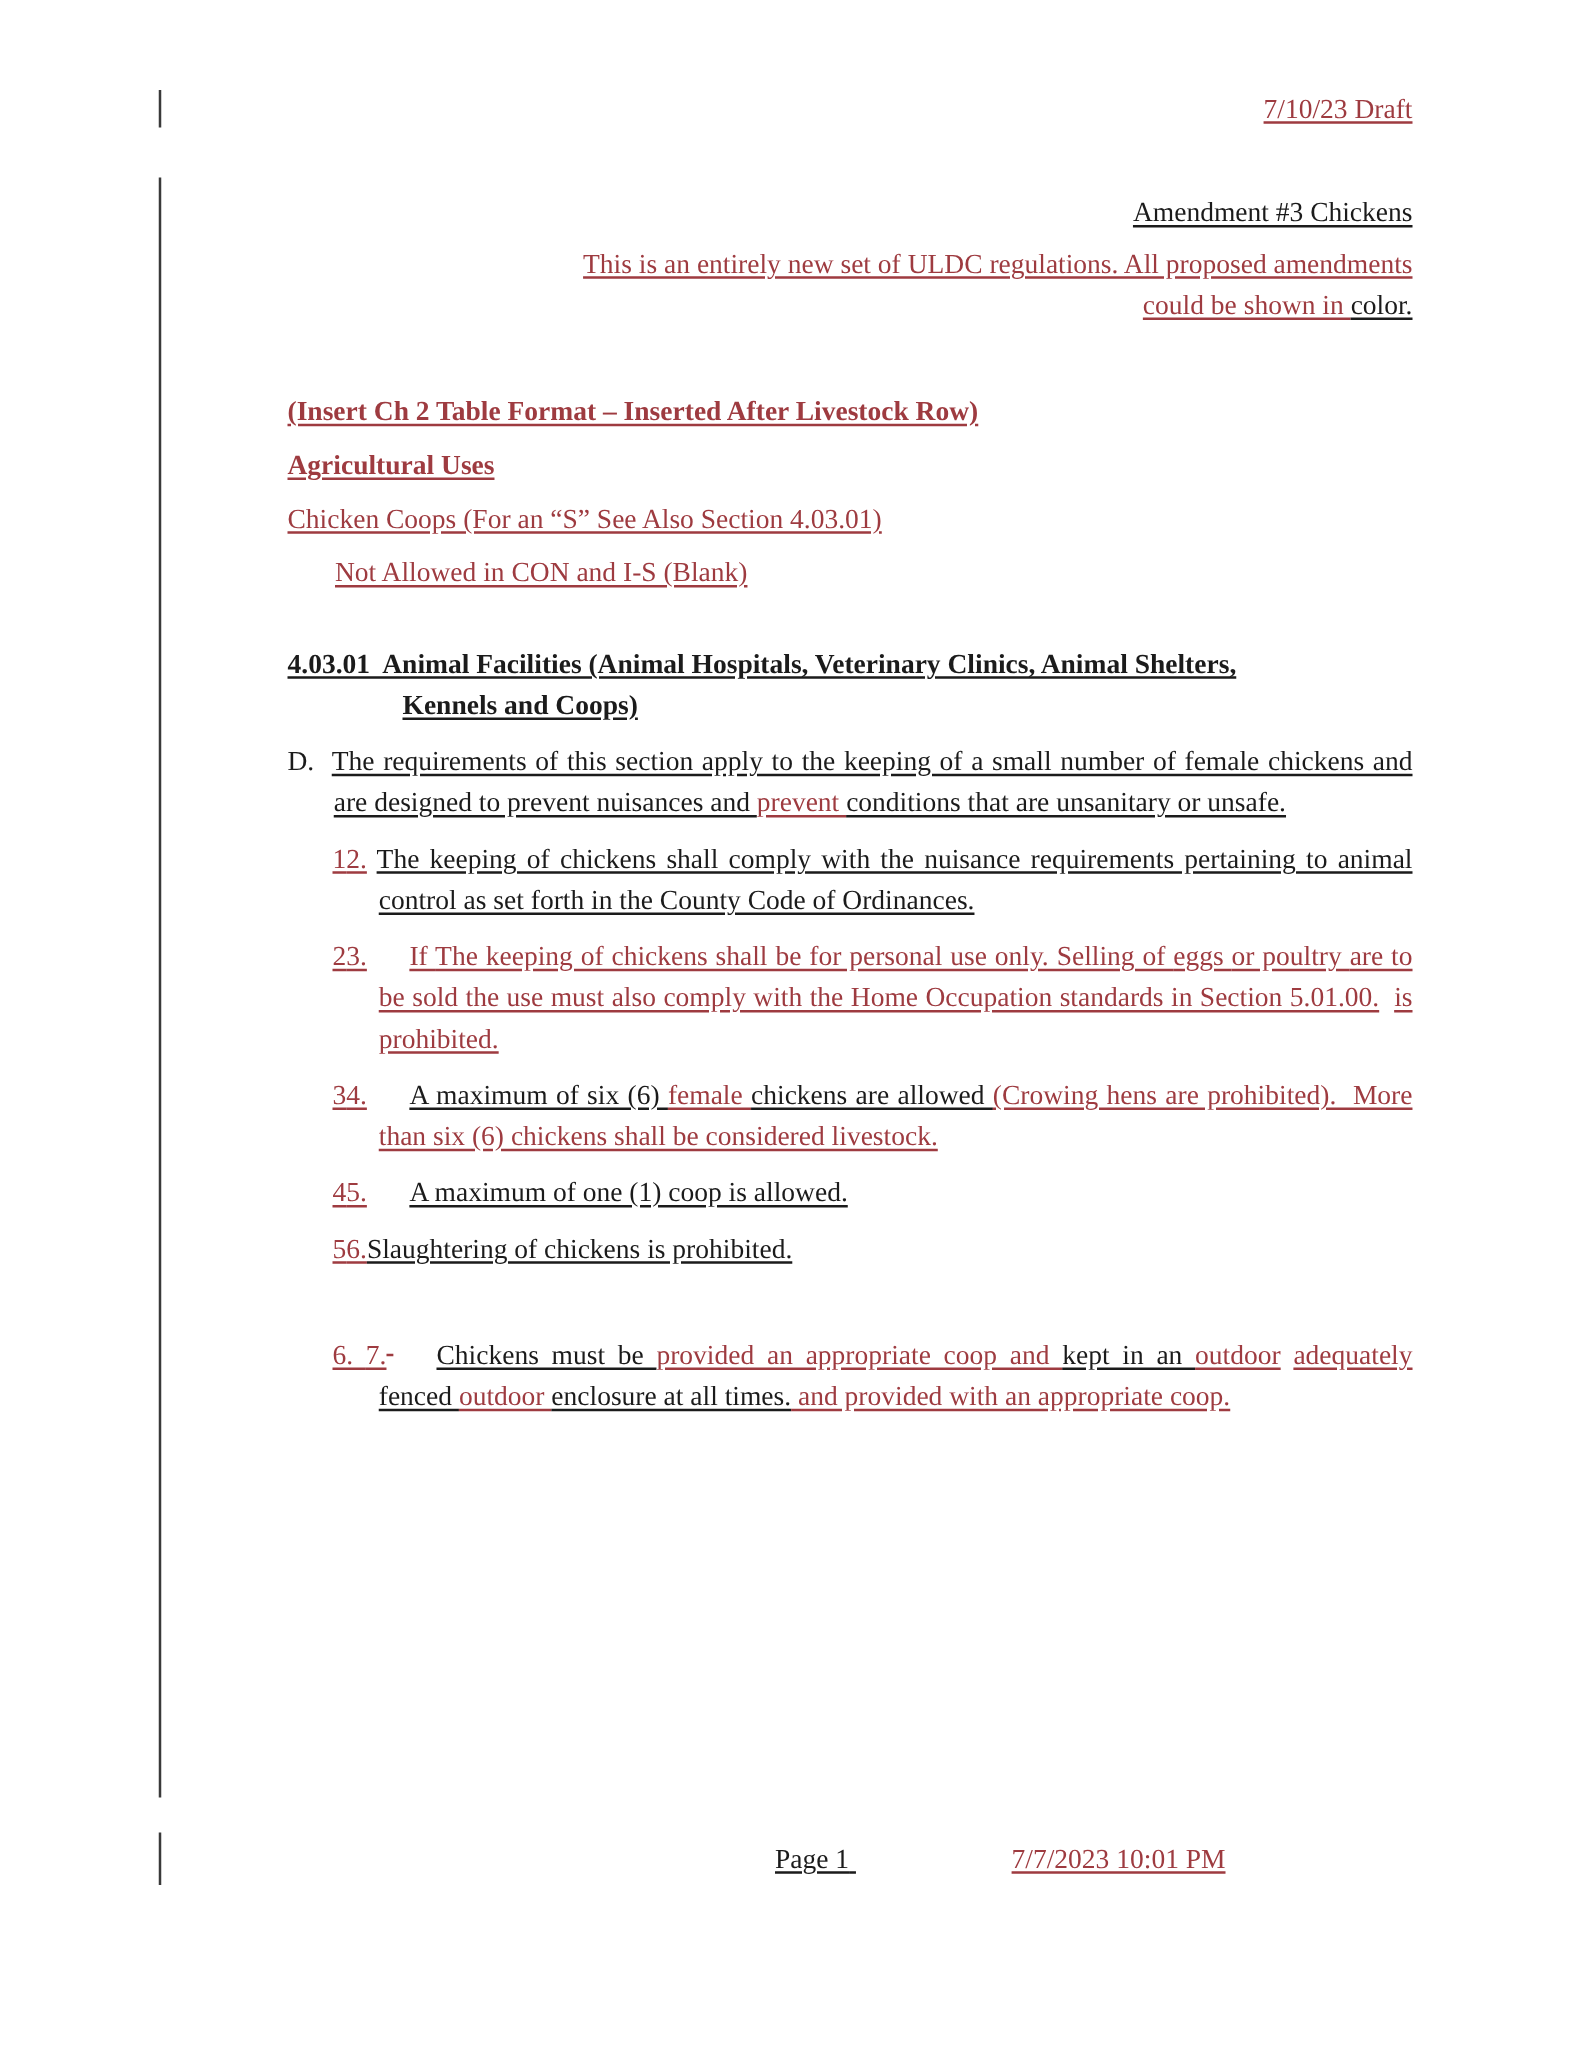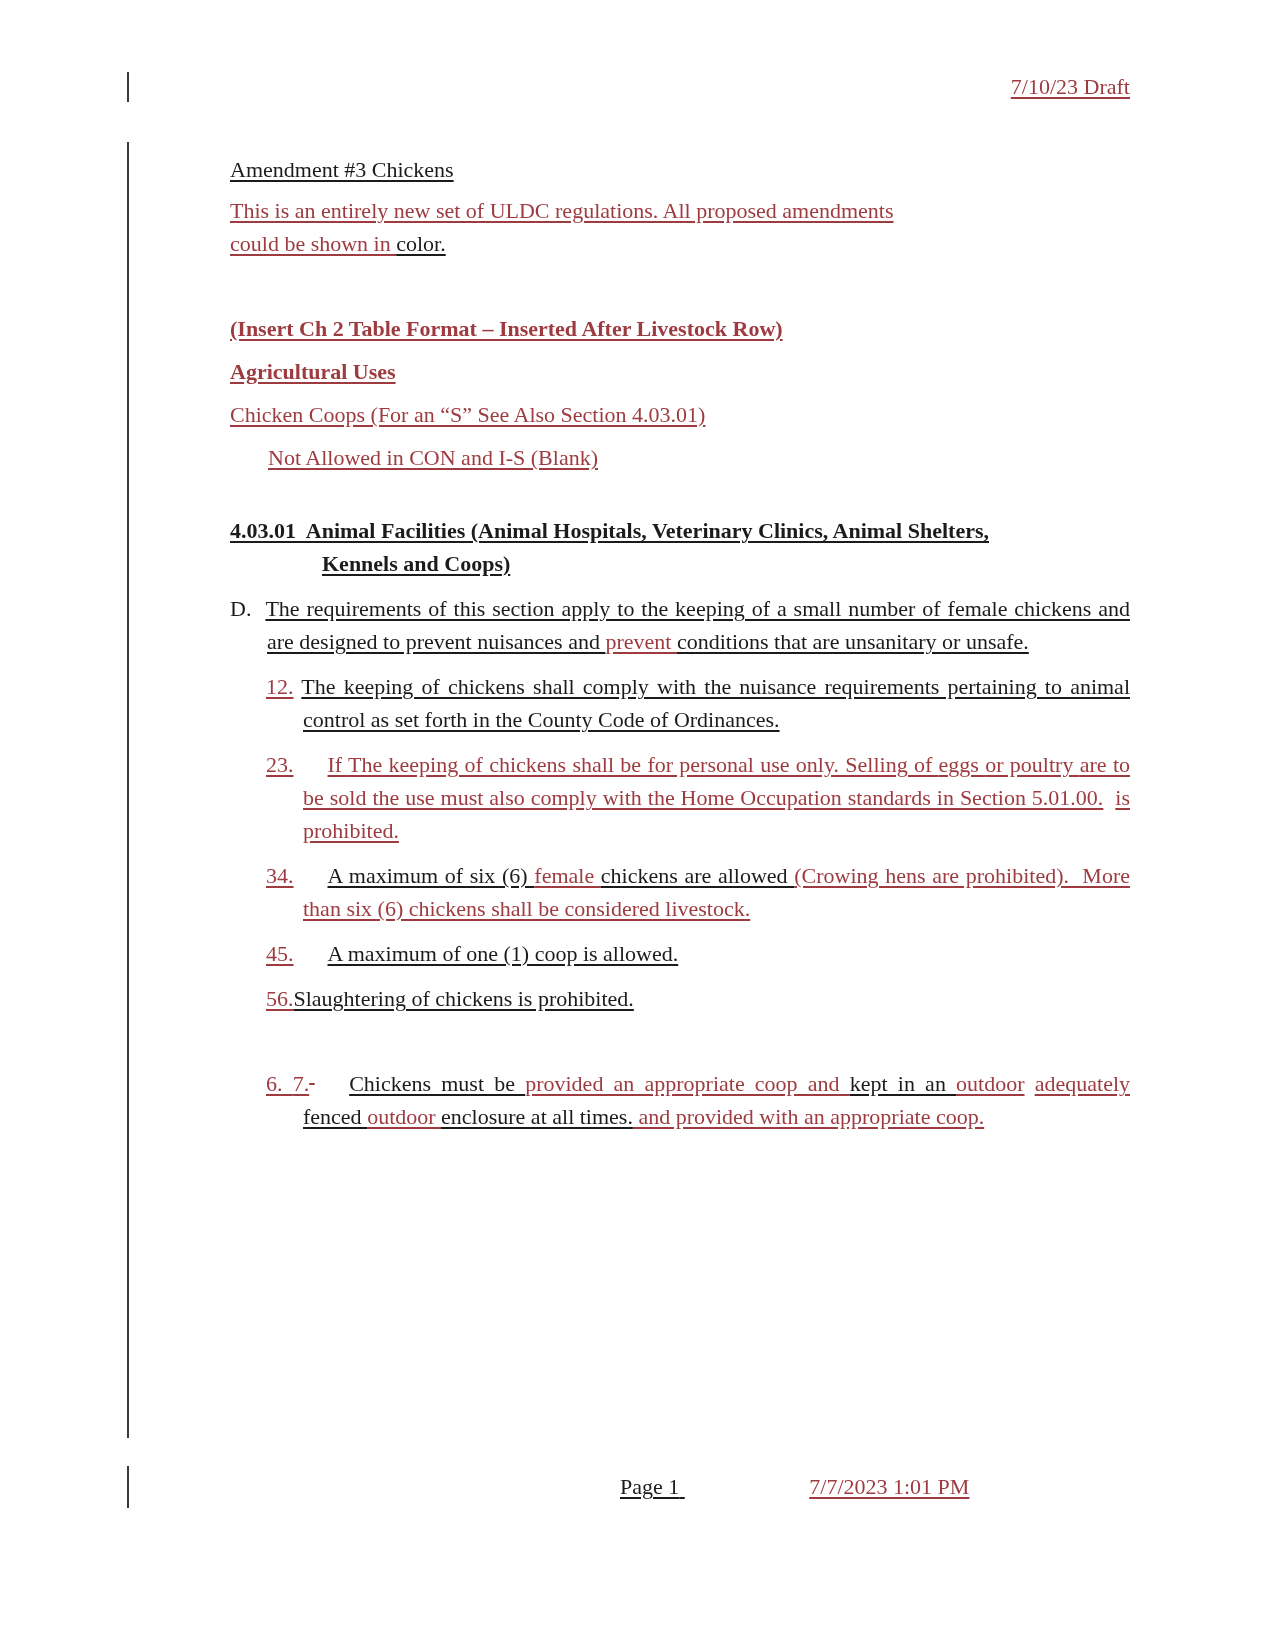--- a/index.html
+++ b/index.html
@@ -17,21 +17,21 @@
     overflow:hidden;
   }
   .content {
     position:absolute;
     left:178px;
     top:70px;
     width:900px;
   }
   .para { margin-bottom:12px; }
   .right   { text-align:right; }
-  .center  { text-align:left; }
+  .center  { text-align:right; }
   .justify { text-align:justify; }
   .indent1 { margin-left:38px; }
   .hang  { margin-left:36px; padding-left:37px; text-indent:-37px; }
   .hangd { padding-left:37px; text-indent:-37px; }
   .hangh { padding-left:92px; text-indent:-92px; }
   .sp-header     { margin-bottom:50px; }
   .sp-title      { margin-bottom:8px;  }
   .sp-intro      { margin-bottom:52px; }
   .sp-line       { margin-bottom:10px; }
   .sp-aftergroup { margin-bottom:40px; }
@@ -72,15 +72,15 @@
       <div class="para sp-line"><span class="red u">Chicken Coops (For an “S” See Also Section 4.03.01)</span></div>
       <div class="para indent1 sp-aftergroup"><span class="red u">Not Allowed in CON and I-S (Blank)</span></div>
       <div class="para hangh sp-heading"><span class="u b">4.03.01&nbsp; Animal Facilities (Animal Hospitals, Veterinary Clinics, Animal Shelters,</span><br><span class="u b">Kennels and Coops)</span></div>
       <div class="para hangd justify sp-item"><span class="">D.</span><span class="tab" style="width: 14px;">&nbsp;</span><span class="u">The requirements of this section apply to the keeping of a small number of female chickens and are designed to prevent nuisances and </span><span class="red u s">prevent </span><span class="u">conditions that are unsanitary or unsafe.</span></div>
       <div class="para hang justify sp-item"><span class="red u">1</span><span class="red u s">2.</span><span class=""> </span><span class="u">The keeping of chickens shall comply with the nuisance requirements pertaining to animal control as set forth in the County Code of Ordinances.</span></div>
       <div class="para hang justify sp-item"><span class="red u">2</span><span class="red u s">3.</span><span class="tab" style="width: 34px;">&nbsp;</span><span class="red u">If </span><span class="red u s">The keeping of chickens shall be for personal use only. Selling of </span><span class="red u">eggs </span><span class="red u s">or poultry </span><span class="red u">are to be sold the use must also comply with the Home Occupation standards in Section 5.01.00.</span><span class=""> &nbsp;</span><span class="red u s">is prohibited.</span></div>
       <div class="para hang justify sp-item"><span class="red u">3</span><span class="red u s">4.</span><span class="tab" style="width: 34px;">&nbsp;</span><span class="u">A maximum of six (6) </span><span class="red u">female </span><span class="u">chickens are allowed </span><span class="red u">(Crowing hens are prohibited). &nbsp;More than six (6) chickens shall be considered livestock.</span></div>
       <div class="para hang sp-item"><span class="red u">4</span><span class="red u s">5.</span><span class="tab" style="width: 34px;">&nbsp;</span><span class="u">A maximum of one (1) coop is allowed.</span></div>
       <div class="para hang sp-item-last"><span class="red u">5</span><span class="red u s">6.</span><span class="u">Slaughtering of chickens is prohibited.</span></div>
       <div class="para hang justify sp-none"><span class="red u">6. </span><span class="red u s">7.</span><span class="red s tab" style="width: 40px;">&nbsp;</span><span class="u">Chickens must be </span><span class="red u">provided an appropriate coop and </span><span class="u">kept in an </span><span class="red u s">outdoor</span><span class=""> </span><span class="red u">adequately </span><span class="u">fenced </span><span class="red u">outdoor </span><span class="u">enclosure at all times.</span><span class="red u s"> and provided with an appropriate coop.</span></div>
-      <div class="para footer"><span class="u">Page 1</span><span class="u tab" style="width: 130px;">&nbsp;</span><span class="red u">7/7/2023 1:01 PM</span></div>
+      <div class="para footer"><span class="u">Page 1</span><span class="u tab" style="width: 130px;">&nbsp;</span><span class="red u">7/7/2023 10:01 PM</span></div>
     </div>
 </div>
 
 </body></html>

